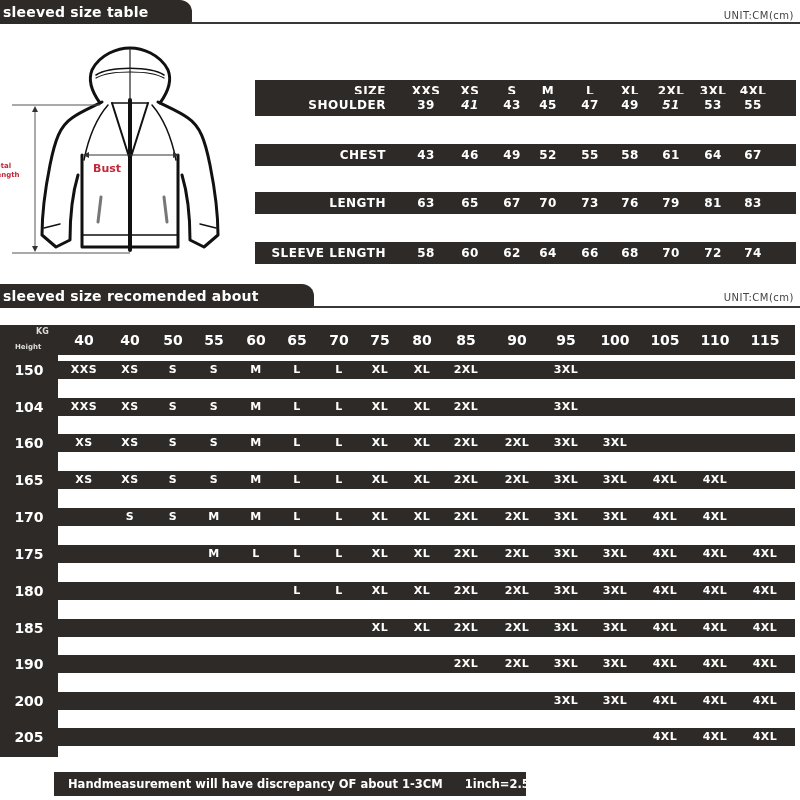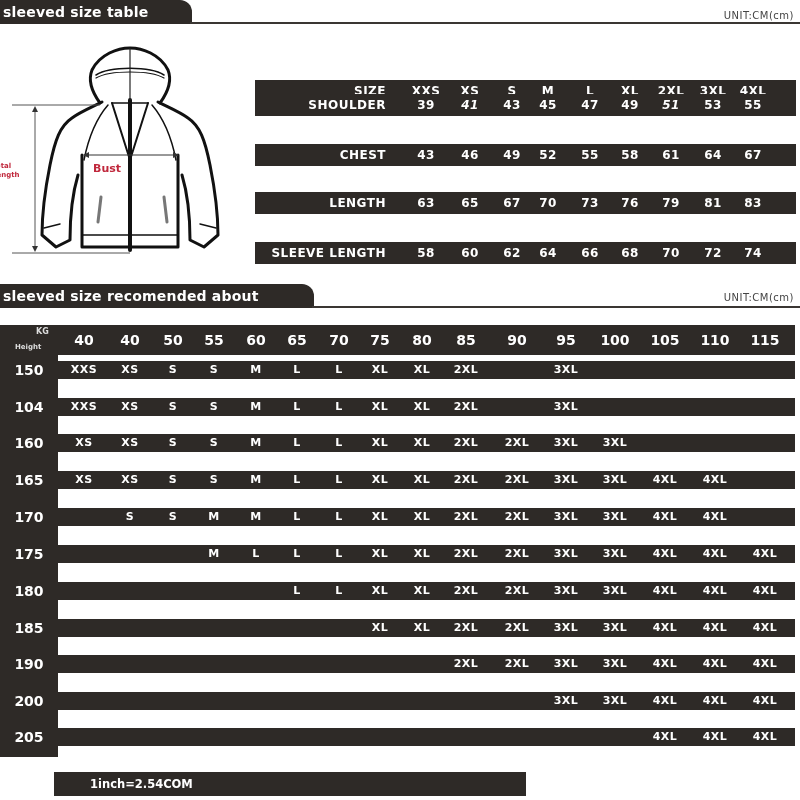--- a/index.html
+++ b/index.html
@@ -349,14 +349,15 @@
     <div class="rec-cell" style="top: 692px; left: 715px;">4XL</div>
     <div class="rec-cell" style="top: 692px; left: 765px;">4XL</div>
     <div class="rec-row" style="top: 728px;"></div>
     <div class="rec-height" style="top: 728px;">205</div>
     <div class="rec-cell" style="top: 728px; left: 665px;">4XL</div>
     <div class="rec-cell" style="top: 728px; left: 715px;">4XL</div>
     <div class="rec-cell" style="top: 728px; left: 765px;">4XL</div>
   </div>
 
 <div class="footer-bar">
+  <span>Handmeasurement will have discrepancy OF about 1-3CM</span>
   <span class="f2">1inch=2.54COM</span>
 </div>
 
 </body></html>

